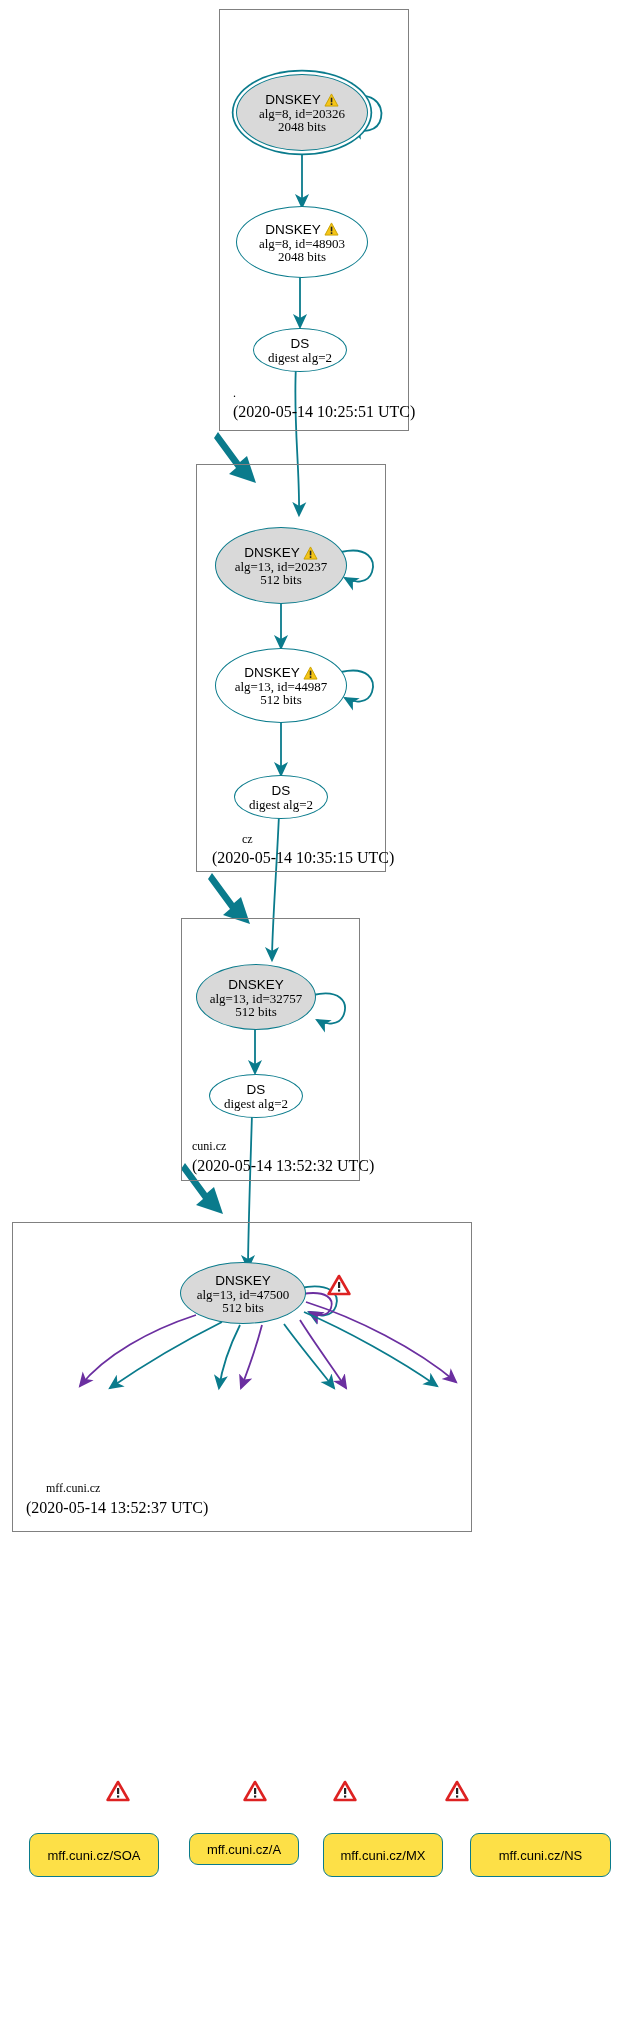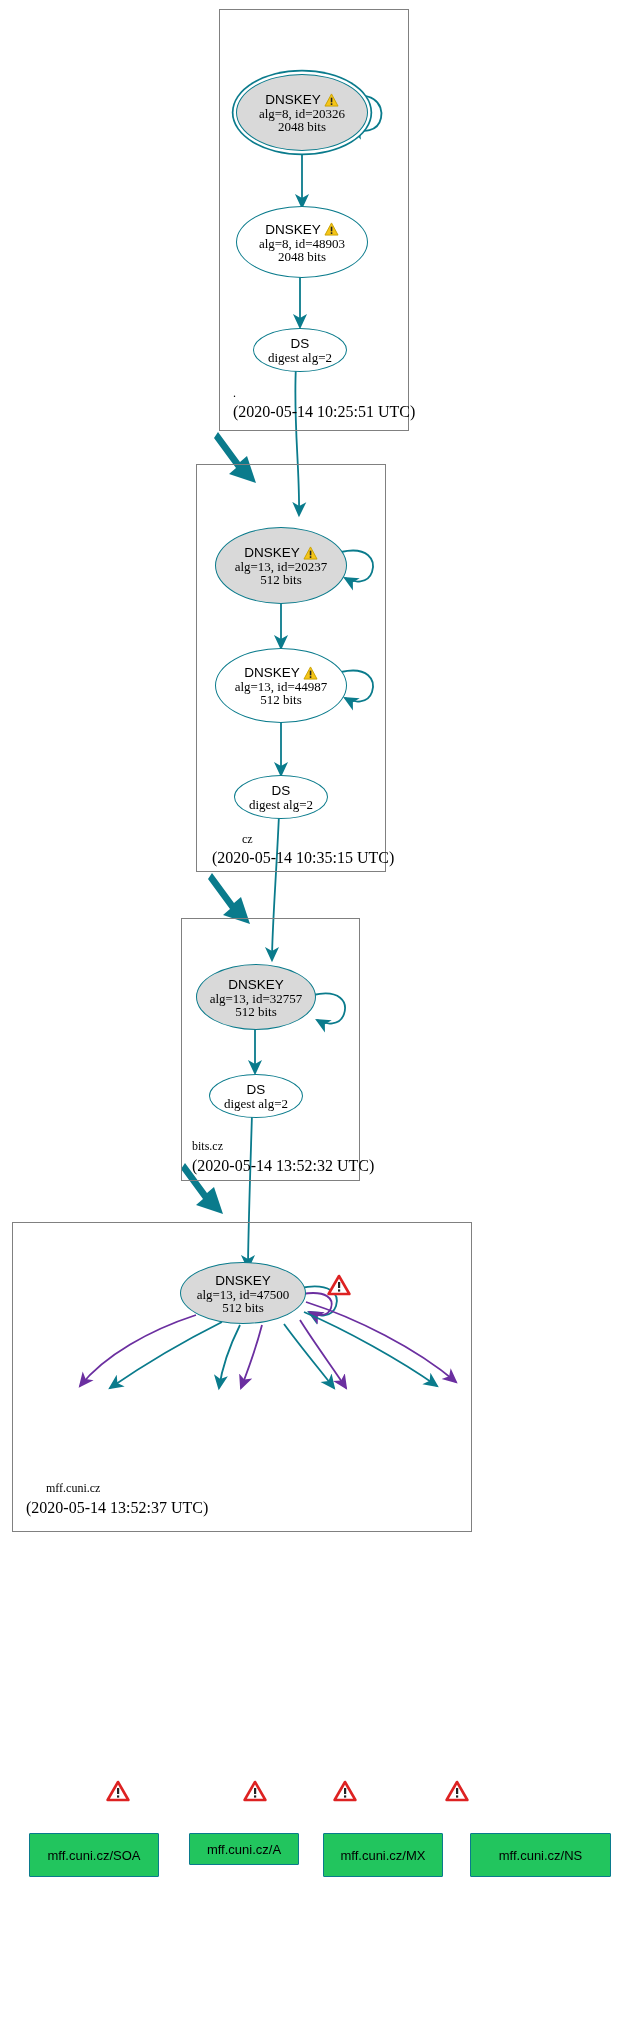--- a/index.html
+++ b/index.html
@@ -49,22 +49,22 @@
     border: 1.6px solid #0a7b8c;
     border-radius: 50%;
     background: #ffffff;
   }
   .ellipse.filled { background: #d9d9d9; }
   .ellipse.double {
     box-shadow: 0 0 0 2.5px #ffffff, 0 0 0 4.2px #0a7b8c;
   }
   .rrset {
     border: 1.6px solid #0a7b8c;
-    border-radius: 1px;
-    background: #22c55e;
+    border-radius: 9px;
+    background: #fde047;
   }
   .n-title {
     font-family: "Liberation Sans", sans-serif;
     font-size: 13.5px;
     line-height: 15px;
     display: flex;
     align-items: center;
     gap: 3px;
   }
   .n-sub {
@@ -185,21 +185,21 @@
 
 <div class="zone-box" style="left:219px; top:9px; width:190px; height:422px;"></div>
 <div class="zone-label" style="left:233px; top:386px;">.</div>
 <div class="zone-time" style="left:233px; top:403px;">(2020-05-14 10:25:51 UTC)</div>
 
 <div class="zone-box" style="left:196px; top:464px; width:190px; height:408px;"></div>
 <div class="zone-label" style="left:212px; top:832px;margin-left:30px;">cz</div>
 <div class="zone-time" style="left:212px; top:849px;">(2020-05-14 10:35:15 UTC)</div>
 
 <div class="zone-box" style="left:181px; top:918px; width:179px; height:263px;"></div>
-<div class="zone-label" style="left:192px; top:1139px;">bits.cz</div>
+<div class="zone-label" style="left:192px; top:1139px;">cuni.cz</div>
 <div class="zone-time" style="left:192px; top:1157px;">(2020-05-14 13:52:32 UTC)</div>
 
 <div class="zone-box" style="left:12px; top:1222px; width:460px; height:310px;"></div>
 <div class="zone-label" style="left:13px; top:1481px;margin-left:33px;">mff.cuni.cz</div>
 <div class="zone-time" style="left:26px; top:1499px;">(2020-05-14 13:52:37 UTC)</div>
 
 <div class="node ellipse filled double" style="left:236px; top:74px; width:132px; height:77px;">
   <div class="n-title">
     <span>DNSKEY</span>
     <svg class="warn-icon" width="15" height="14" viewBox="0 0 16 15">

